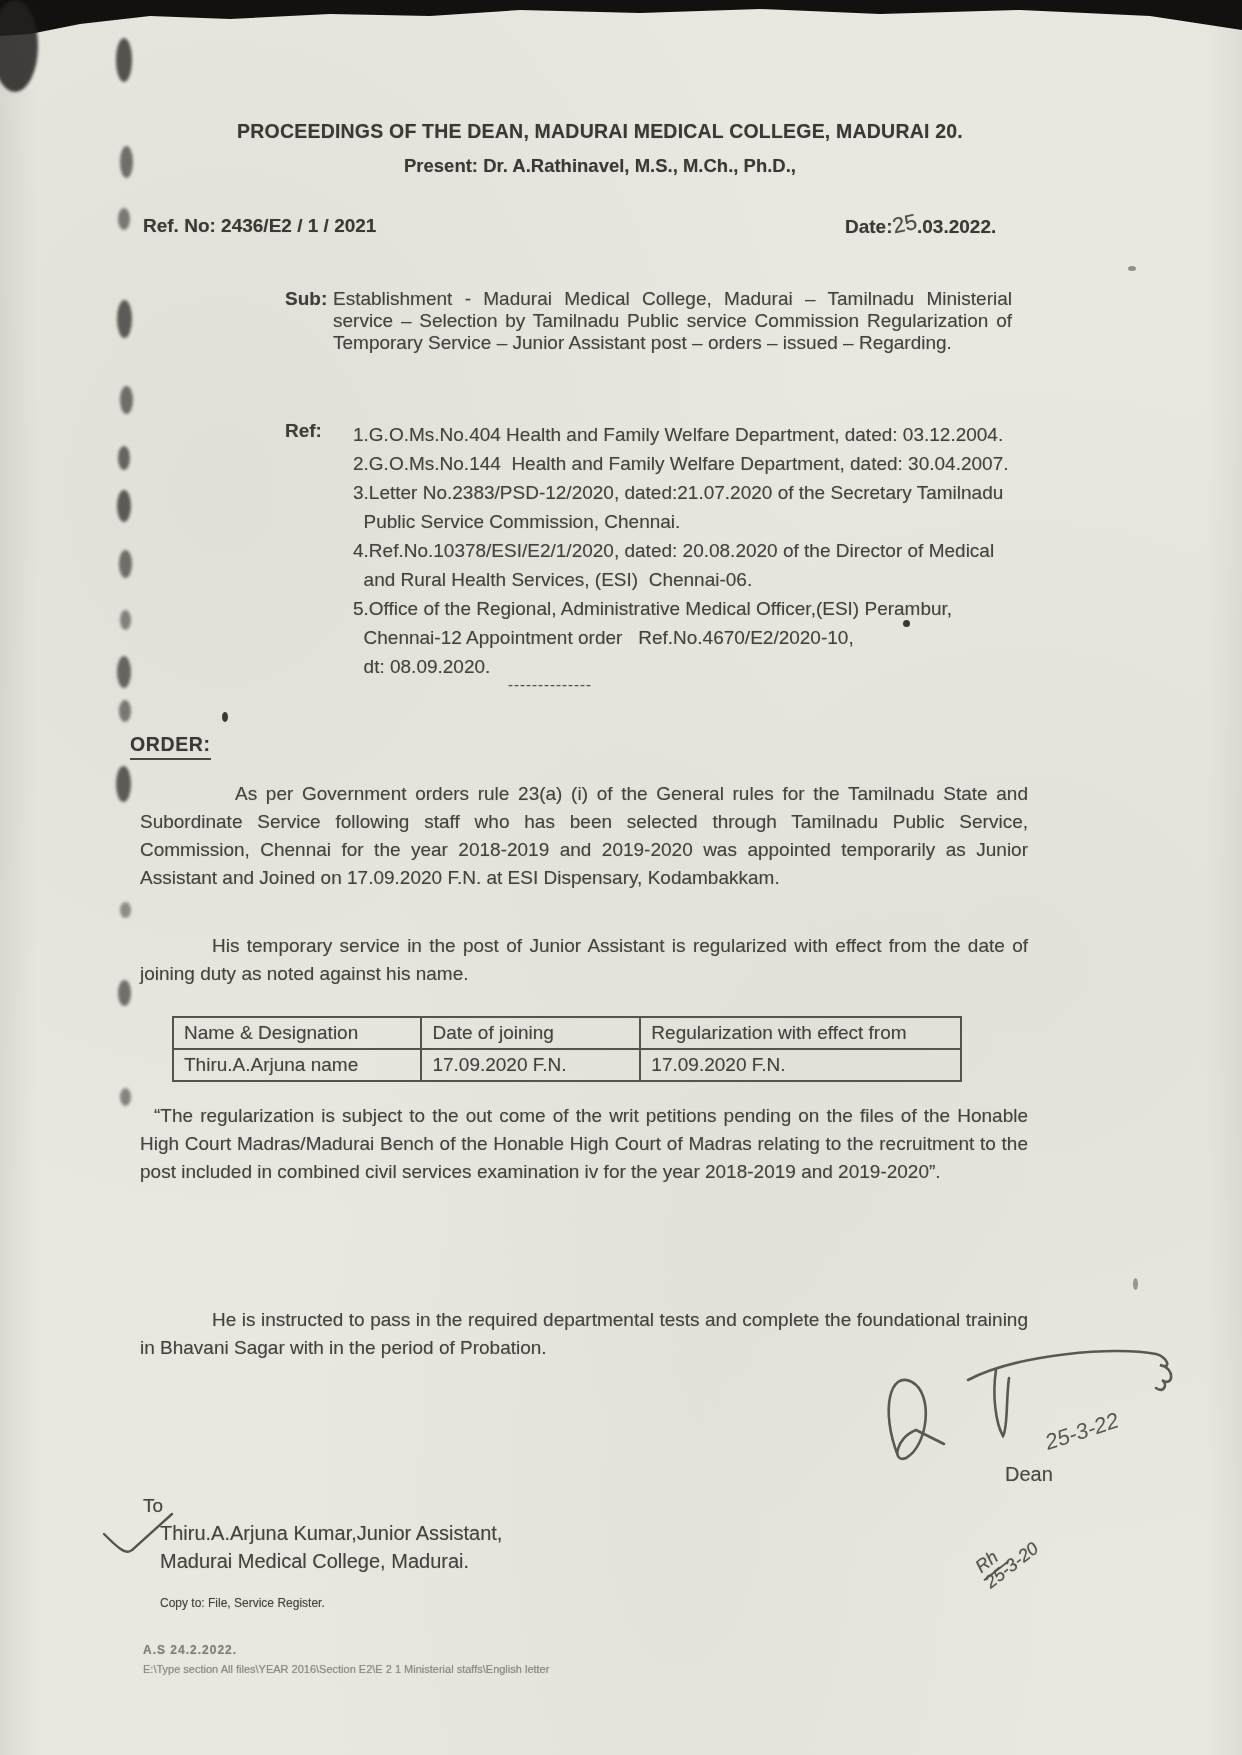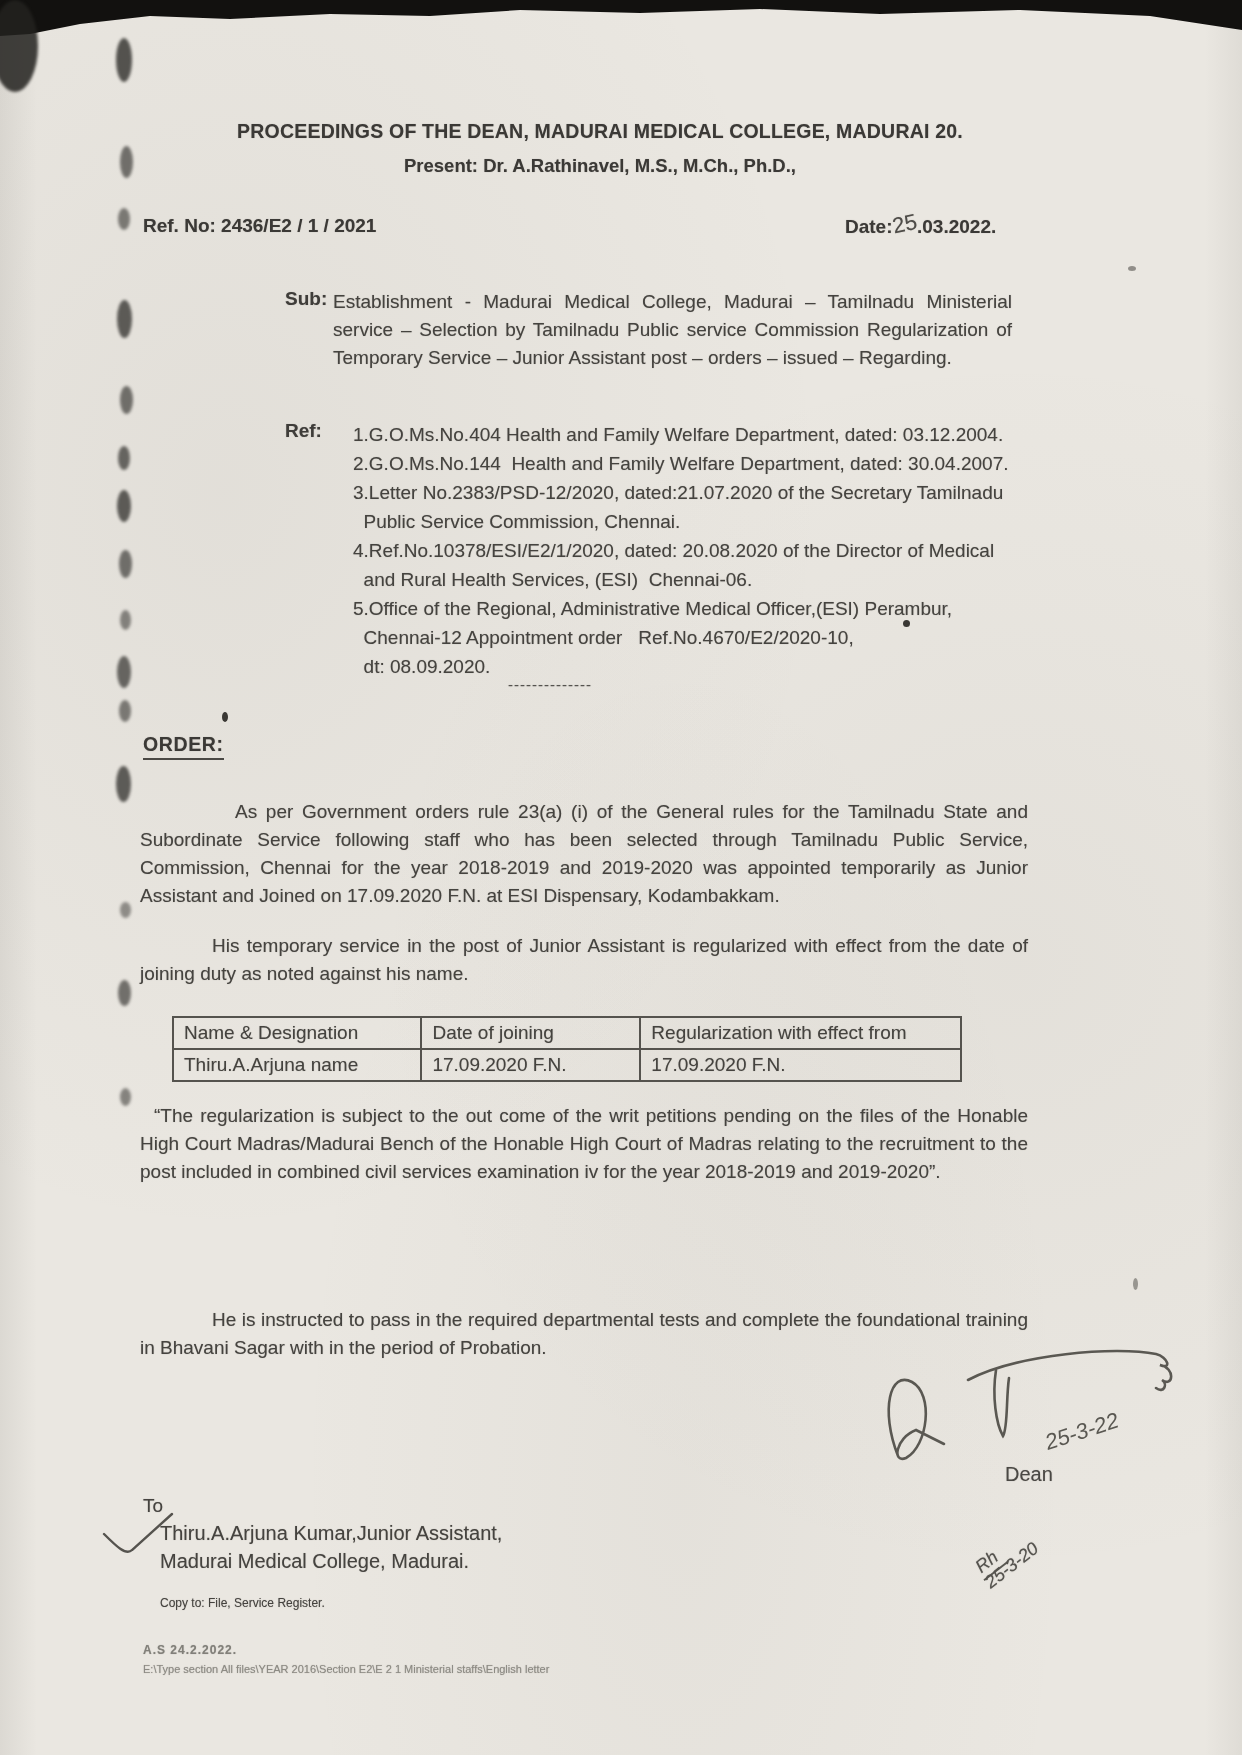--- a/index.html
+++ b/index.html
@@ -20,28 +20,28 @@
   }
   .txt{position:absolute;text-shadow:0 0 1px rgba(70,68,64,0.38);}
   .b{font-weight:700;color:#3b3936;}
   .center-band{left:80px;width:1040px;text-align:center;}
   .title{top:120px;font-size:19.5px;letter-spacing:0.2px;}
   .present{top:155px;font-size:18.5px;}
   .refno{left:143px;top:215px;font-size:19px;}
   .dateline{left:845px;top:213px;font-size:19px;}
   .hand-day{display:inline-block;transform:rotate(-12deg) translateY(-2px);font-weight:400;font-size:22px;color:#4e4c48;}
   .sub-label{left:285px;top:288px;font-size:19px;font-weight:700;color:#3f3d3a;}
-  .sub-text{left:333px;top:288px;width:679px;font-size:19px;line-height:28px;text-align:justify;}
+  .sub-text{left:333px;top:288px;width:679px;font-size:19px;line-height:22px;text-align:justify;}
   .ref-label{left:285px;top:420px;font-size:19px;font-weight:700;color:#3f3d3a;}
   .ref-list{left:333px;top:420px;width:720px;font-size:19px;line-height:29px;}
   .ref-item{white-space:pre-wrap;margin-left:20px;}
   .separator{left:470px;top:676px;width:160px;text-align:center;font-size:15px;letter-spacing:1px;color:#55534f;}
-  .order{left:143px;top:733px;font-size:19.5px;letter-spacing:0.6px;border-bottom:2px solid #4a4844;padding-bottom:2px;text-align:right;}
+  .order{left:130px;top:733px;font-size:19.5px;letter-spacing:0.6px;border-bottom:2px solid #4a4844;padding-bottom:2px;text-align:right;}
   .para{left:140px;width:888px;font-size:19px;line-height:28px;text-align:justify;}
-  .p1{top:780px;text-indent:95px;margin-top:18px;}
+  .p1{top:780px;text-indent:95px;}
   .p2{top:932px;text-indent:72px;}
   .p3{top:1102px;text-indent:14px;}
   .p4{top:1230px;text-indent:72px;}
   .p5{top:1306px;text-indent:72px;}
   table.apptbl{
     position:absolute;left:172px;top:1016px;width:790px;
     border-collapse:collapse;font-size:19px;color:#45433f;
   }
   table.apptbl td,table.apptbl th{
     border:2px solid #55534e;font-weight:400;text-align:left;

